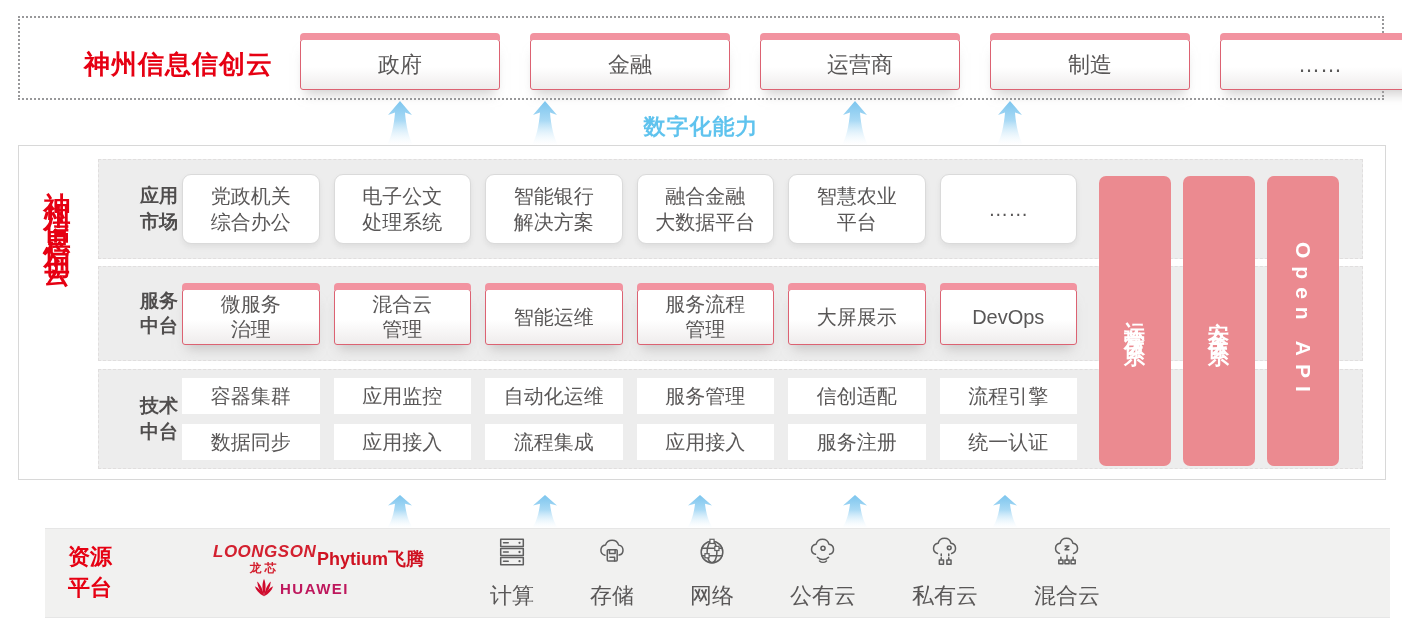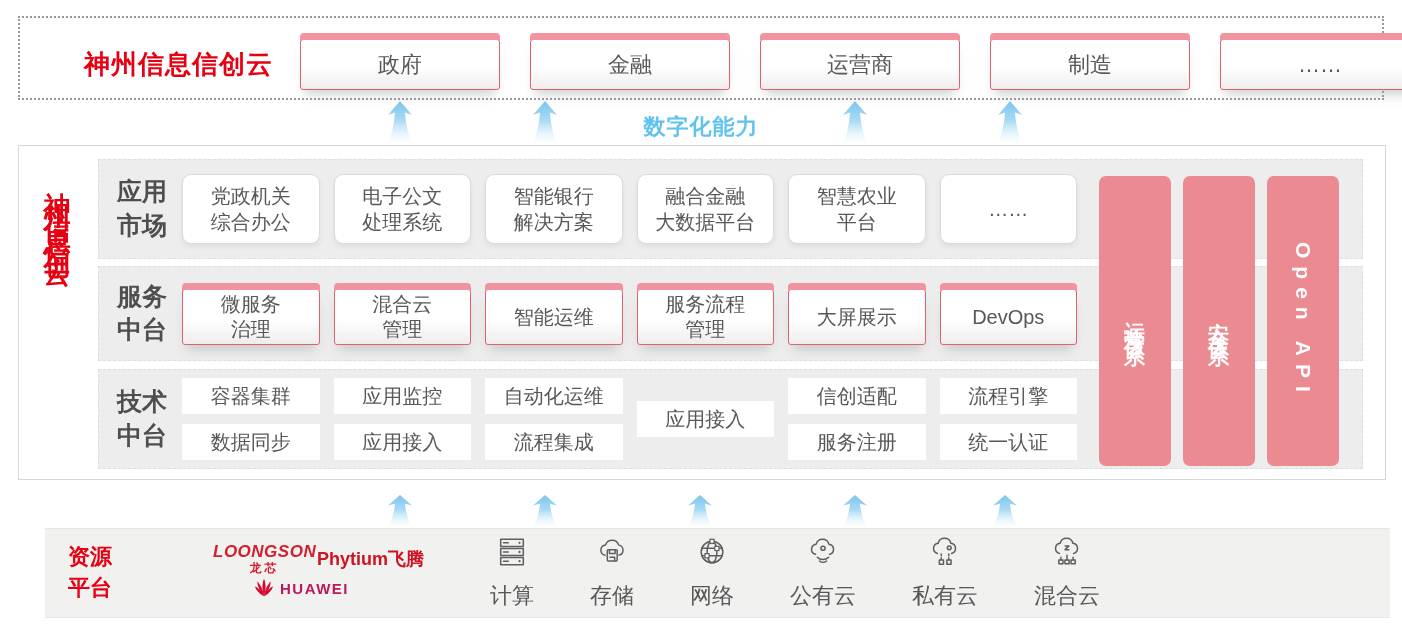--- a/index.html
+++ b/index.html
@@ -60,21 +60,21 @@
   }
   .platform-row{
     position:absolute;left:79px;width:1265px;background:#ededed;
     border:1px dashed #e0dede;box-sizing:border-box;
   }
   .row-1{top:13px;height:100px;}
   .row-2{top:120px;height:95px;}
   .row-3{top:223px;height:100px;}
   .row-label{
     position:absolute;left:18px;top:50%;transform:translateY(-50%);
-    width:84px;font-size:25px;font-weight:bold;
+    width:84px;text-align:center;font-size:19px;font-weight:bold;
     color:#4f4d4d;line-height:1.35;
   }
   .row-items{
     position:absolute;left:83px;top:0;width:895px;height:100%;
     display:grid;grid-template-columns:repeat(6,1fr);gap:14px;align-items:center;
   }
   .app-box{
     height:68px;background:#fff;border:1px solid #dadada;border-radius:9px;
     display:flex;align-items:center;justify-content:center;text-align:center;
     font-size:20px;line-height:1.3;box-shadow:0 3px 5px rgba(120,120,120,.12);
@@ -194,20 +194,21 @@
             </div>
             <div class="tech-col">
               <div class="tech-box">应用监控</div>
               <div class="tech-box">应用接入</div>
             </div>
             <div class="tech-col">
               <div class="tech-box">自动化运维</div>
               <div class="tech-box">流程集成</div>
             </div>
             <div class="tech-col">
+              <div class="tech-box">服务管理</div>
               <div class="tech-box">应用接入</div>
             </div>
             <div class="tech-col">
               <div class="tech-box">信创适配</div>
               <div class="tech-box">服务注册</div>
             </div>
             <div class="tech-col">
               <div class="tech-box">流程引擎</div>
               <div class="tech-box">统一认证</div>
             </div>

